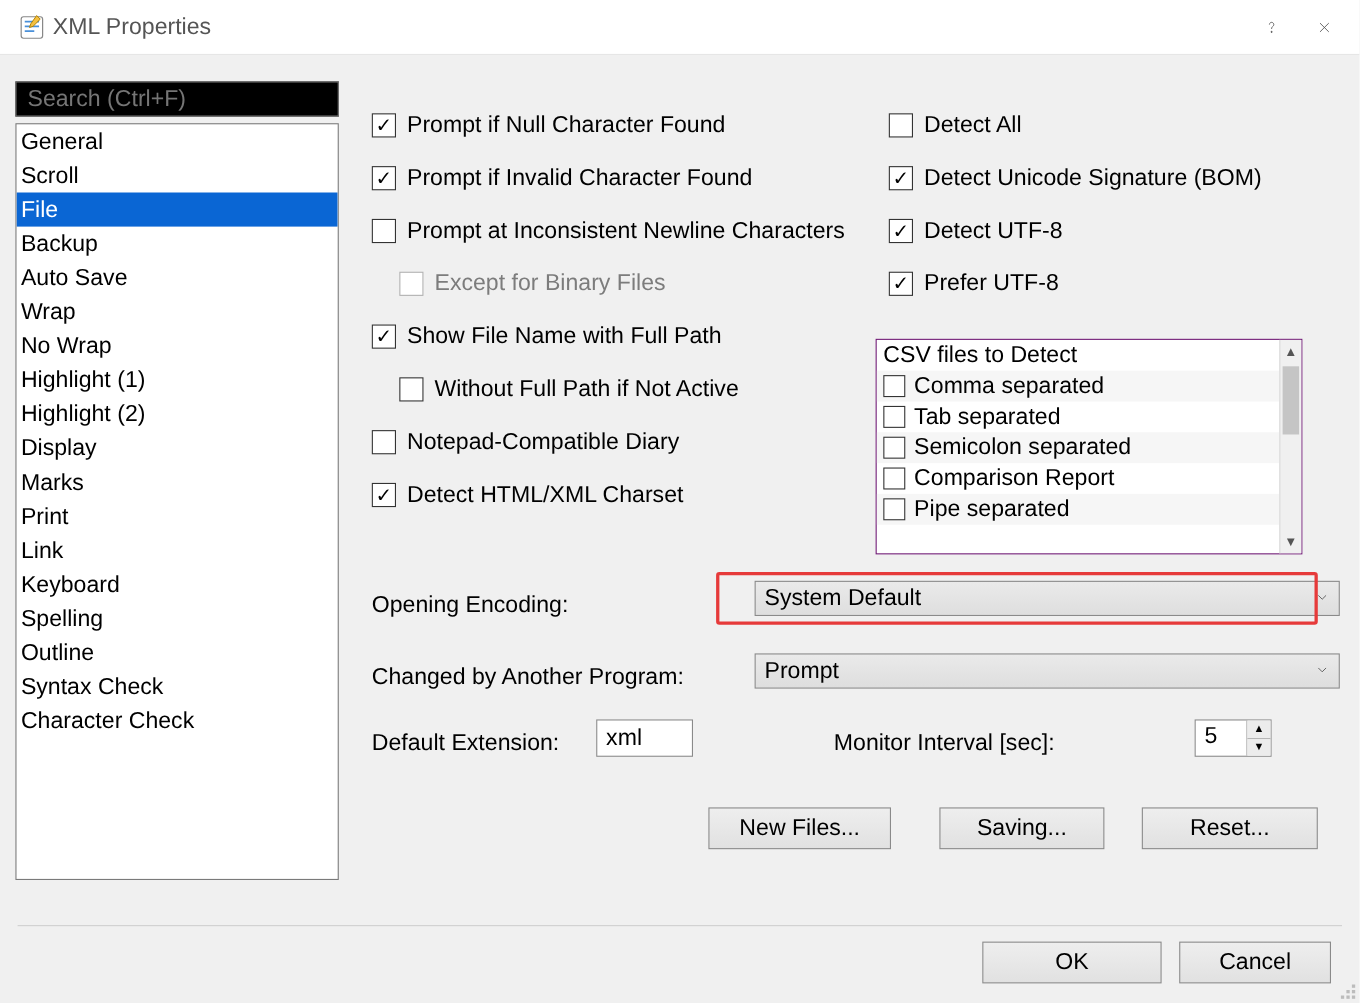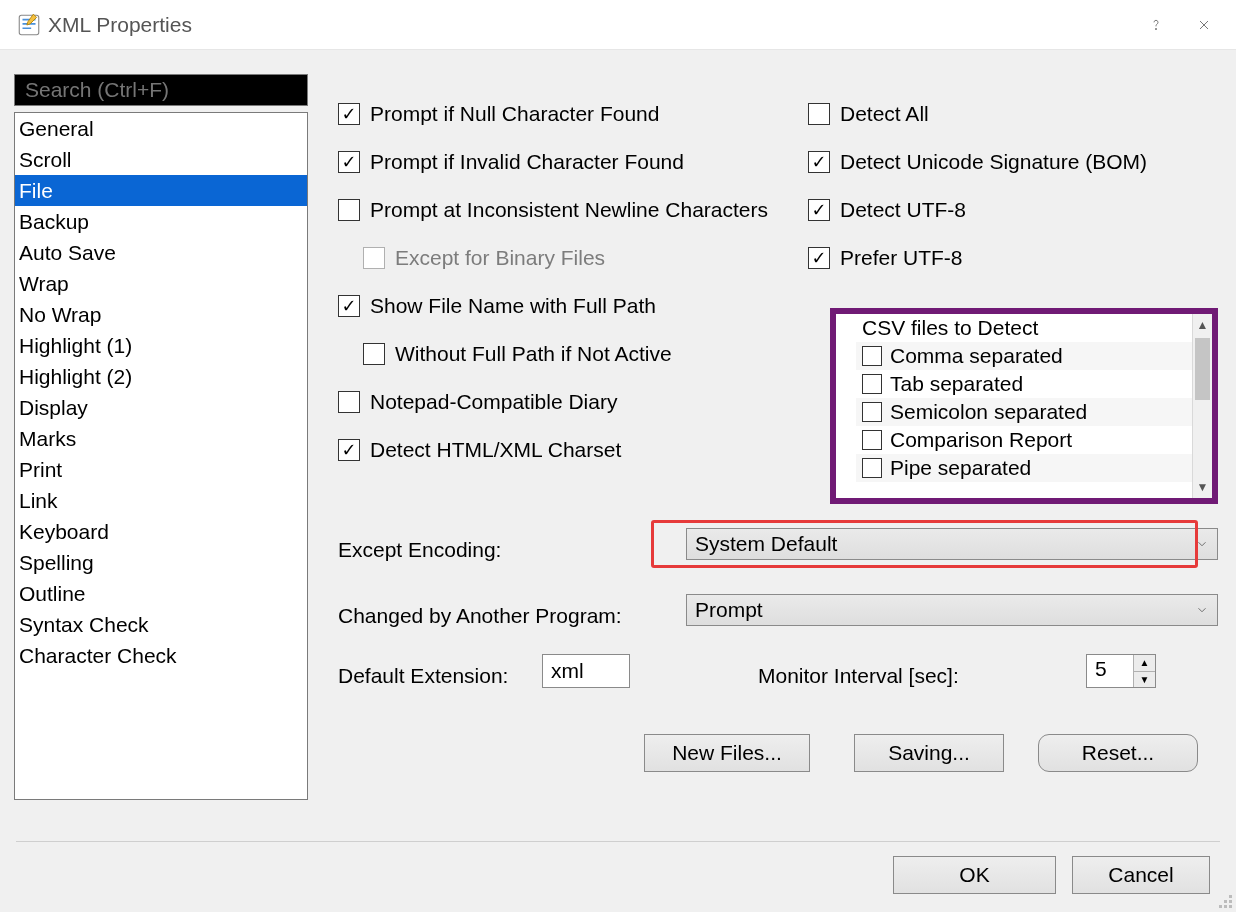--- a/index.html
+++ b/index.html
@@ -28,21 +28,21 @@
     .chk.checked::after { content: "✓"; font-size: 18px; line-height: 18px; color: #000; }
     .chk.disabled { border-color: #b0b0b0; }
     .lbl { font-size: 21px; color: #000; }
     .lbl.disabled { color: #7c7c7c; }
 
     .col-left { position: absolute; left: 0; top: 0; width: 450px; }
     .col-right { position: absolute; left: 470px; top: 0; width: 390px; }
 
     .indent1 { padding-left: 25px; }
 
-    .csvbox { position: absolute; left: 492px; top: 206px; width: 388px; height: 196px; border: 6px solid #701a75; background: #fff; display:flex;padding-left:20px; }
+    .csvbox { position: absolute; left: 458px; top: 206px; width: 388px; height: 196px; border: 1px solid #701a75; background: #fff; display:flex; }
     .csvbox-inner { flex:1; overflow:hidden; }
     .csvbox .heading { font-size: 21px; padding: 2px 6px; }
     .csvbox .opt { display:flex; align-items:center; padding: 2px 6px; font-size: 21px; }
     .csvbox .opt.alt { background:#f6f6f6; }
     .csvbox .scroll { width: 20px; background: #f0f0f0; border-left: 1px solid #d9d9d9; position:relative; }
     .csvbox .scroll .arrow { height: 22px; display:flex; align-items:center; justify-content:center; color:#555; font-size:12px; }
     .csvbox .scroll .thumb { position:absolute; left:2px; right:2px; top:24px; height:62px; background:#c5c5c5; }
 
     
     .highlight-rect { position:absolute; left:313px; top:418px; width:547px; height:48px; border:3px solid #e63a3a; border-radius:3px; pointer-events:none; }
@@ -207,21 +207,21 @@
           </div>
       </div>
       <div class="scroll">
         <div class="arrow">▲</div>
         <div class="thumb"></div>
         <div class="arrow" style="position:absolute;bottom:0;left:0;right:0">▼</div>
       </div>
     </div>
 
     <div class="form-row" style="left:0; top:436px;">
-      <span class="form-label">Except Encoding:</span>
+      <span class="form-label">Opening Encoding:</span>
     </div>
     <div class="combo" style="position:absolute; left:320px; top:426px; width:532px;">
       <span>System Default</span>
       <span class="chev"><svg viewBox="0 0 24 24">
             <path d="M6 9l6 6 6-6"></path>
           </svg></span>
     </div>
 
     <div class="form-row" style="left:0; top:502px;">
       <span class="form-label">Changed by Another Program:</span>
@@ -248,21 +248,21 @@
           <div>▼</div>
         </div>
     </div>
 
     <div class="btn" style="position:absolute; left:306px; top:632px; width:166px;">
         <span>New Files...</span>
       </div>
     <div class="btn" style="position:absolute; left:516px; top:632px; width:150px;">
         <span>Saving...</span>
       </div>
-    <div class="btn" style="position:absolute; left:700px; top:632px; width:160px;border-radius:11px;">
+    <div class="btn" style="position:absolute; left:700px; top:632px; width:160px;">
         <span>Reset...</span>
       </div>
 
     <div class="highlight-rect"></div>
   </div>
 
   <div class="bottom-sep"></div>
 
   <div class="btn" style="position:absolute; right:180px; bottom:18px; width:163px;">
       <span>OK</span>

